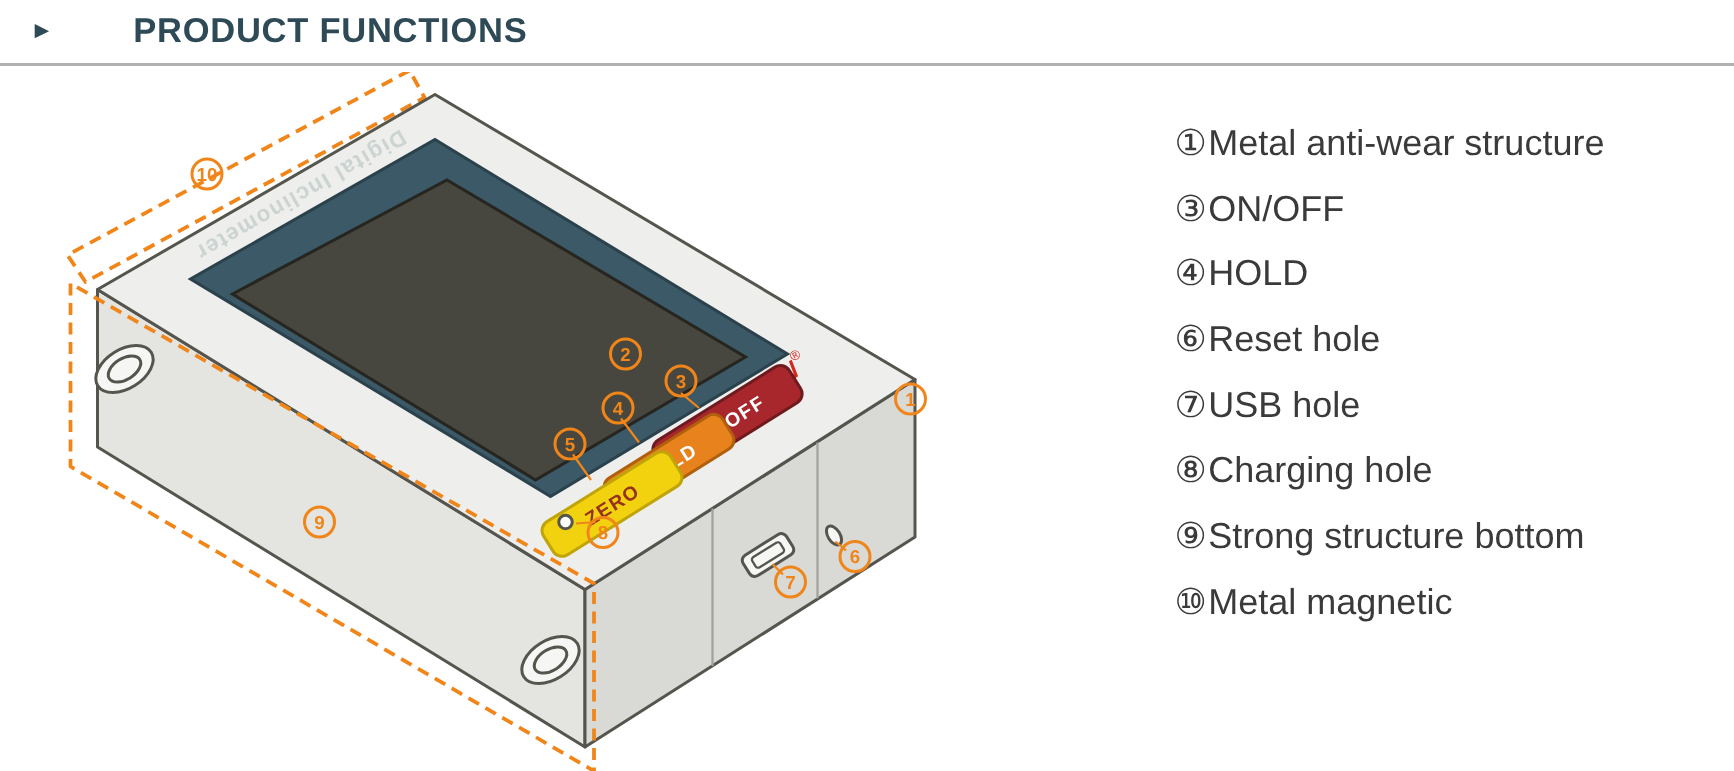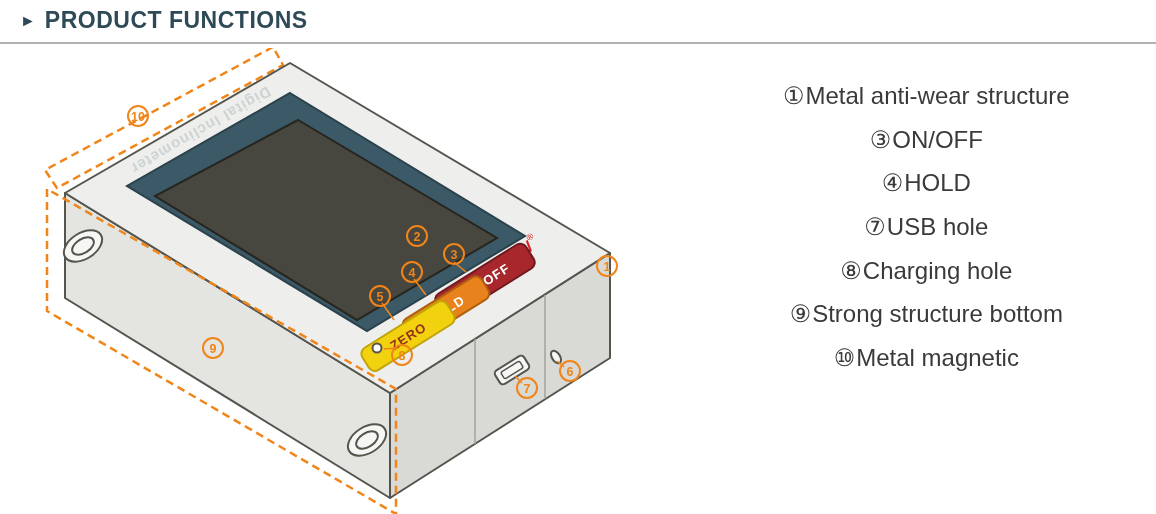--- a/index.html
+++ b/index.html
@@ -2,24 +2,24 @@
 <html><head>
 <meta charset="utf-8">
 <style>
   html,body{margin:0;padding:0;background:#ffffff;}
   .page{
     position:relative;width:1156px;height:514px;background:#ffffff;
     font-family:"Liberation Sans", sans-serif;overflow:hidden;
   }
   .header{position:absolute;top:7px;left:20px;display:flex;align-items:center;gap:9px;}
   .arrow{color:#2e4a57;font-size:16px;line-height:1;}
-  .title{color:#2e4a57;font-size:23px;font-weight:bold;letter-spacing:0.5px;}
+  .title{color:#2e4a57;font-size:23px;font-weight:bold;letter-spacing:0.5px;margin-left:44px;}
   .divider{position:absolute;top:42px;left:0;width:1156px;height:2px;background:#b2b2b2;}
   .diagram{position:absolute;top:48px;left:5px;}
-  .legend{position:absolute;top:74px;left:783px;list-style:none;margin:0;padding:0;text-align:center;}
+  .legend{position:absolute;top:74px;left:783px;list-style:none;margin:0;padding:0;}
   .legend li{height:43.7px;line-height:43.7px;font-size:24px;color:#3a3a3a;white-space:nowrap;}
   .legend .num{margin-right:1px;}
 
   
   .edge{stroke:#55554e;stroke-width:2;stroke-linejoin:round;}
   .dash{fill:none;stroke:#f08519;stroke-width:2.5;stroke-dasharray:8 5;stroke-linejoin:round;}
   .seam{stroke:#a2a29a;stroke-width:1.5;}
   .panel-label{fill:#ccd4d2;font-size:15px;font-weight:bold;letter-spacing:1px;}
   .brand{fill:#d8251e;font-size:17px;font-weight:bold;font-style:italic;letter-spacing:1px;}
   .reg{fill:#d8251e;font-size:9px;}
@@ -145,19 +145,20 @@
     <g class="callout" transform="translate(133,68)">
       <circle r="10"></circle>
         <text y="4.5">10</text>
     </g>
   </svg>
 
   <ul class="legend">
     <li><span class="num">①</span><span>Metal anti-wear structure</span></li>
     <li><span class="num">③</span><span>ON/OFF</span></li>
     <li><span class="num">④</span><span>HOLD</span></li>
+    <li><span class="num">⑥</span><span>Reset hole</span></li>
     <li><span class="num">⑦</span><span>USB hole</span></li>
     <li><span class="num">⑧</span><span>Charging hole</span></li>
     <li><span class="num">⑨</span><span>Strong structure bottom</span></li>
     <li><span class="num">⑩</span><span>Metal magnetic</span></li>
   </ul>
 
 </div>
 
 </body></html>

